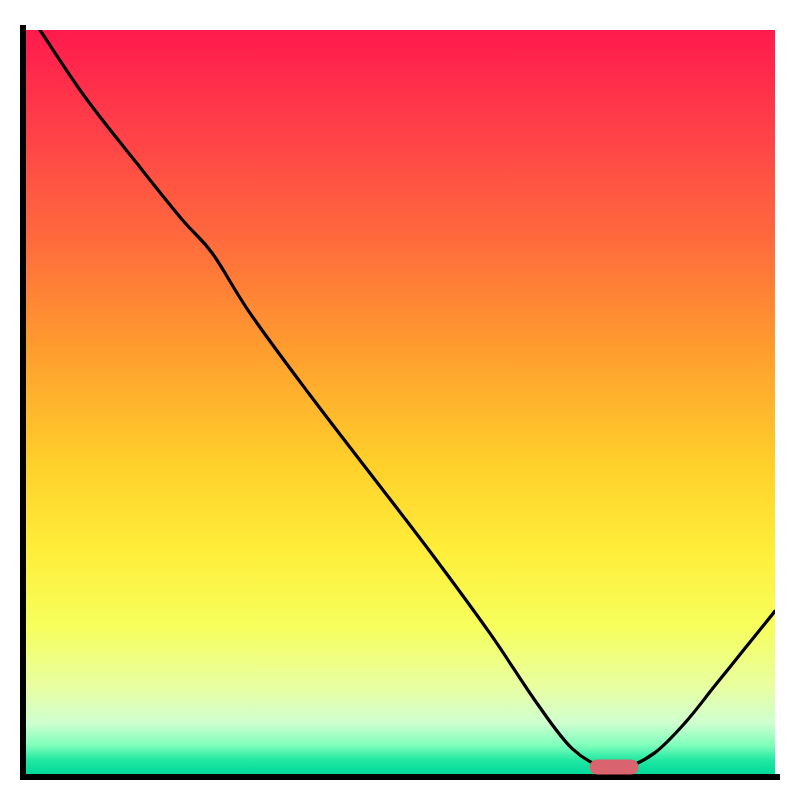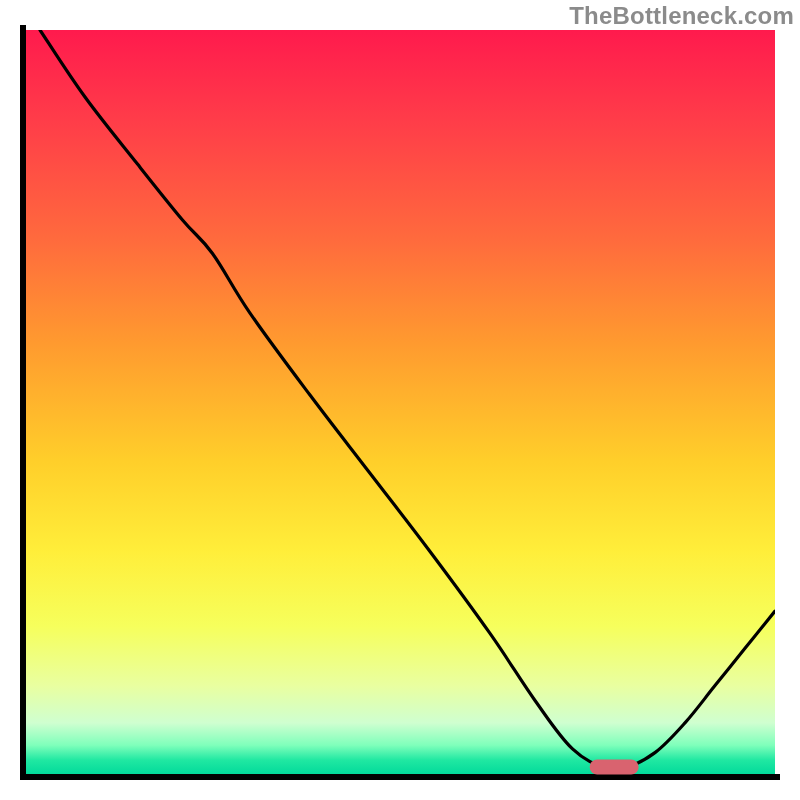--- a/index.html
+++ b/index.html
@@ -78,21 +78,20 @@
     position: absolute;
     background: #d9636f;
     border-radius: 999px;
     transform: translate(-50%, -50%);
   }
 </style>
 </head>
 <body>
 
 <div class="frame">
-  <div class="watermark">TheBottleneck.com</div>
 
   <div class="plot-area"></div>
 
   <div class="axes">
     <div class="yaxis"></div>
     <div class="xaxis"></div>
   </div>
 
   <svg class="curve" viewBox="0 0 750 745" preserveAspectRatio="none">
     <path id="curve-path" fill="none" stroke="#000000" stroke-width="3.2" stroke-linecap="round" stroke-linejoin="round" d="M 15.00 0.00 C 23.10 12.07, 42.45 42.91, 60.00 67.05 C 77.55 91.19, 94.95 111.97, 112.50 134.10 C 130.05 156.23, 144.00 173.88, 157.50 189.98 C 171.00 206.07, 175.35 206.74, 187.50 223.50 C 199.65 240.26, 207.45 257.62, 225.00 283.10 C 242.55 308.58, 263.40 336.22, 285.00 365.05 C 306.60 393.88, 323.40 415.11, 345.00 443.27 C 366.60 471.44, 383.40 492.67, 405.00 521.50 C 426.60 550.33, 446.10 576.63, 465.00 603.45 C 483.90 630.27, 495.15 649.71, 510.00 670.50 C 524.85 691.29, 534.67 706.72, 547.50 718.92 C 560.33 731.13, 571.80 734.81, 581.25 738.29 C 590.70 741.78, 591.23 741.11, 600.00 738.29 C 608.77 735.48, 619.20 730.83, 630.00 722.65 C 640.80 714.47, 649.20 704.92, 660.00 692.85 C 670.80 680.78, 679.20 669.01, 690.00 655.60 C 700.80 642.19, 709.20 631.76, 720.00 618.35 C 730.80 604.94, 744.60 587.81, 750.00 581.10"></path>

